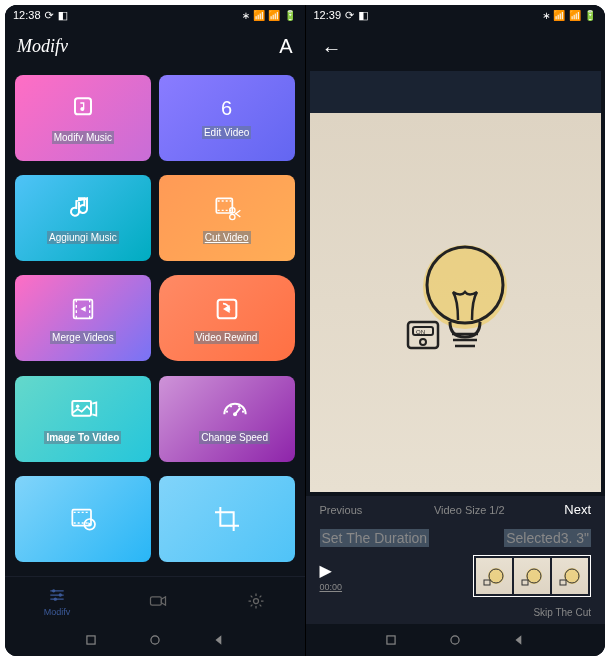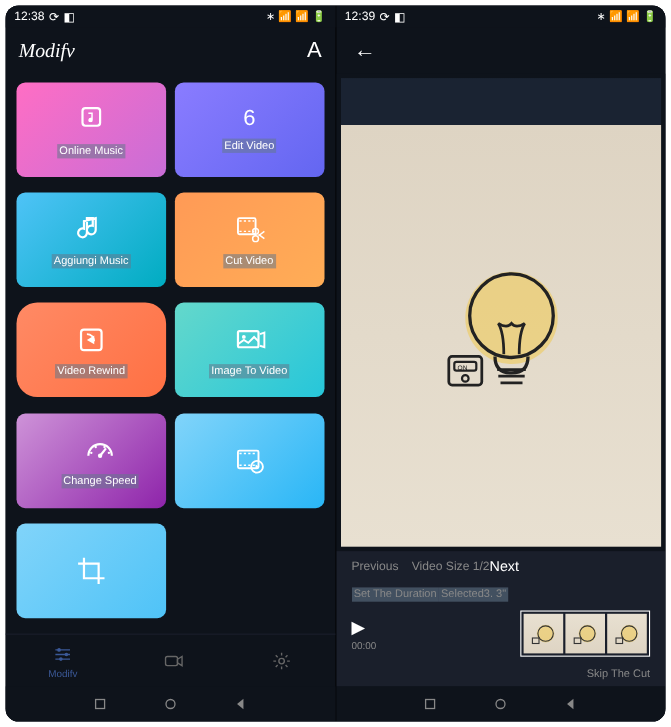--- a/index.html
+++ b/index.html
@@ -72,24 +72,24 @@
     }
     .tile-icon { width: 32px; height: 32px; fill: #fff; }
     .tile-label {
       font-size: 10px;
       background: rgba(100,120,140,0.55);
       padding: 1px 2px;
     }
     .t1 { background: linear-gradient(135deg,#ff6ec4,#c86dd7); }
     .t2 { background: linear-gradient(135deg,#8a7cff,#6366f1); }
     .t3 { background: linear-gradient(135deg,#4fc3f7,#00acc1); }
-    .t4 { background: linear-gradient(135deg,#ff9a56,#ffad56); }
+    .t4 { background: linear-gradient(135deg,#ff9a56,#ffad56); text-decoration: underline; }
     .t5 { background: linear-gradient(135deg,#ff6ec4,#7873f5); }
     .t6 { background: linear-gradient(135deg,#ff8a65,#ff7043); border-radius: 19px; }
-    .t7 { background: linear-gradient(135deg,#64d8cb,#26c6da); }
+    .t7 { background: linear-gradient(135deg,#64d8cb,#26c6da); font-weight: bold; }
     .t8 { background: linear-gradient(135deg,#ce93d8,#8e24aa); padding-left: 16px; }
     .t9 { background: linear-gradient(135deg,#81d4fa,#29b6f6); }
     .t10 { background: linear-gradient(135deg,#81d4fa,#4fc3f7); }
     .bottom-nav {
       height: 48px;
       display: flex;
       justify-content: space-around;
       align-items: center;
       border-top: 1px solid #1a1f2b;
     }
@@ -131,48 +131,49 @@
       flex-direction: column;
     }
     .bulb { width: 130px; height: 160px; position: relative; margin-top: 40px; }
     .controls {
       background: #1a1f2b;
       color: #888;
       font-size: 11px;
     }
     .ctrl-row {
       display: flex;
+      justify-content: space-between;
       align-items: center;
       padding: 6px 14px;
     }
     .ctrl-row .mid { color: #888; margin-left: 12px; }
     .ctrl-row .next { color: #fff; font-size: 13px; }
     .duration-row {
       display: flex;
       align-items: center;
       gap: 10px;
       padding: 6px 14px 10px;
     }
     .play-btn { color: #fff; font-size: 16px; display:flex; flex-direction:column; align-items:flex-start; gap:2px;}
-    .play-time { font-size: 9px; color:#888;}
+    .play-time { font-size: 9px; color:#888;text-decoration:underline;}
     .thumbs {
       display: flex;
       gap: 2px;
       margin-left: auto;
       border: 1px solid #fff;
       padding: 2px;
     }
     .thumb {
       width: 36px;
       height: 36px;
       background: linear-gradient(#e8e0d1,#ded4c3);
       position: relative;
     }
     .skip-row { text-align: right; padding: 0 14px 6px; font-size: 10px; }
-    .sel-label { background: rgba(100,120,140,0.55); padding:1px 2px; font-size:10px; }
+    .sel-label { background: rgba(100,120,140,0.55); padding:1px 2px; font-size:14px; }
     .vid-num { font-size: 20px; font-weight: 300;}
   </style>
 </head>
 <body>
 
 <div class="container">
 
   <div class="screen screen-left">
     <div class="status-bar">
       <div class="status-left">
@@ -190,41 +191,49 @@
     <div class="header">
       <span class="header-title">Modifv</span>
       <span class="header-action">A</span>
     </div>
     <div class="grid">
       <div class="tile t1">
         <svg class="tile-icon" viewBox="0 0 24 24">
             <rect x="6" y="4" width="12" height="12" rx="2" fill="none" stroke="#fff" stroke-width="1.5"></rect>
             <path d="M13 7v5a1.5 1.5 0 11-1-1.4V8h-2V7z"></path>
           </svg>
-        <span class="tile-label">Online Music</span>
+        <span class="tile-label">Modifv Music</span>
       </div>
       <div class="tile t2">
         <span class="vid-num">6</span>
         <span class="tile-label">Edit Video</span>
       </div>
       <div class="tile t3">
         <svg class="tile-icon" viewBox="0 0 24 24">
             <path d="M9 4v10a3 3 0 11-2-2.8V6l8-2v8a3 3 0 11-2-2.8V4z" fill="none" stroke="#fff" stroke-width="1.5"></path>
           </svg>
         <span class="tile-label">Aggiungi Music</span>
       </div>
       <div class="tile t4">
         <svg class="tile-icon" viewBox="0 0 24 24">
             <rect x="4" y="4" width="12" height="11" rx="1" fill="none" stroke="#fff" stroke-width="1.3"></rect>
             <path d="M5 6h10M5 13h10" stroke="#fff" stroke-width="1" stroke-dasharray="1.5 1.5"></path>
             <circle cx="16" cy="13" r="2" fill="none" stroke="#fff"></circle>
             <circle cx="16" cy="18" r="2" fill="none" stroke="#fff"></circle>
             <path d="M18 15l4 3M18 16l4-3" stroke="#fff"></path>
           </svg>
         <span class="tile-label">Cut Video</span>
+      </div>
+      <div class="tile t5">
+        <svg class="tile-icon" viewBox="0 0 24 24">
+            <rect x="5" y="5" width="14" height="14" rx="1" fill="none" stroke="#fff" stroke-width="1.3"></rect>
+            <path d="M7 5v14M17 5v14" stroke="#fff" stroke-dasharray="2 2"></path>
+            <path d="M10 12l4-2v4z" fill="#fff"></path>
+          </svg>
+        <span class="tile-label">Merge Videos</span>
       </div>
       <div class="tile t6">
         <svg class="tile-icon" viewBox="0 0 24 24">
             <rect x="5" y="5" width="14" height="14" rx="2" fill="none" stroke="#fff" stroke-width="1.5"></rect>
             <path d="M14 9l-5 3 5 3z" fill="#fff"></path>
             <path d="M9 8a5 5 0 015 5" fill="none" stroke="#fff" stroke-width="1.2"></path>
           </svg>
         <span class="tile-label">Video Rewind</span>
       </div>
       <div class="tile t7">

